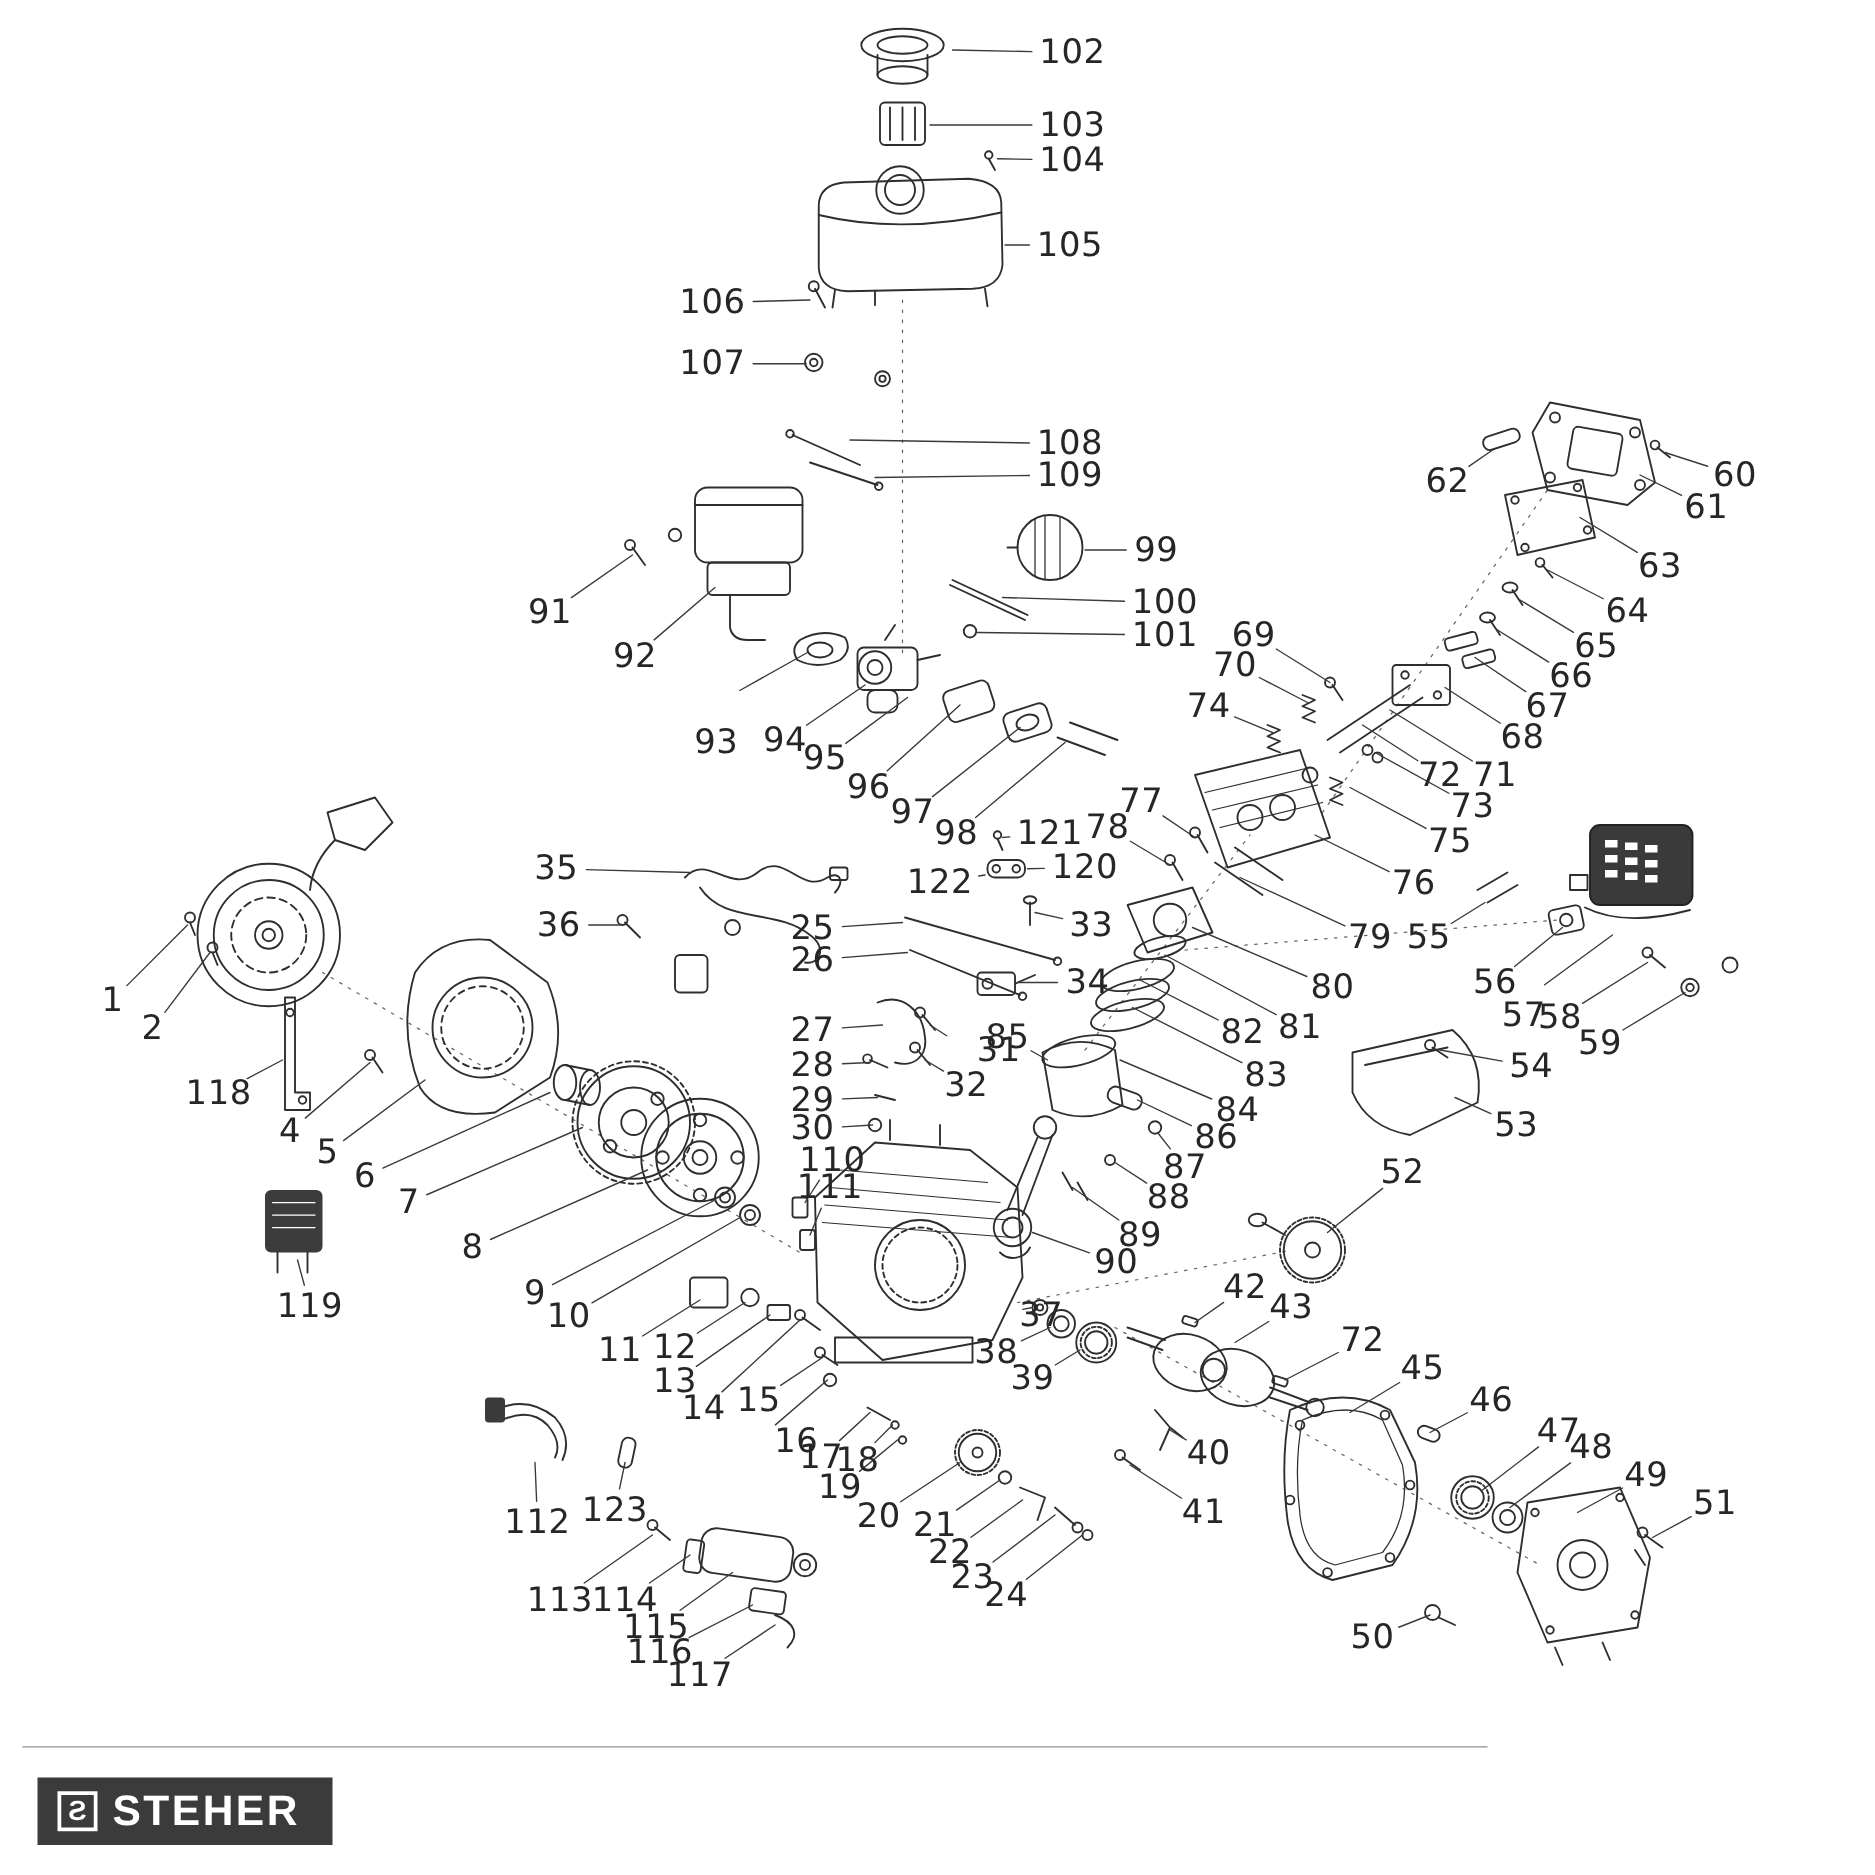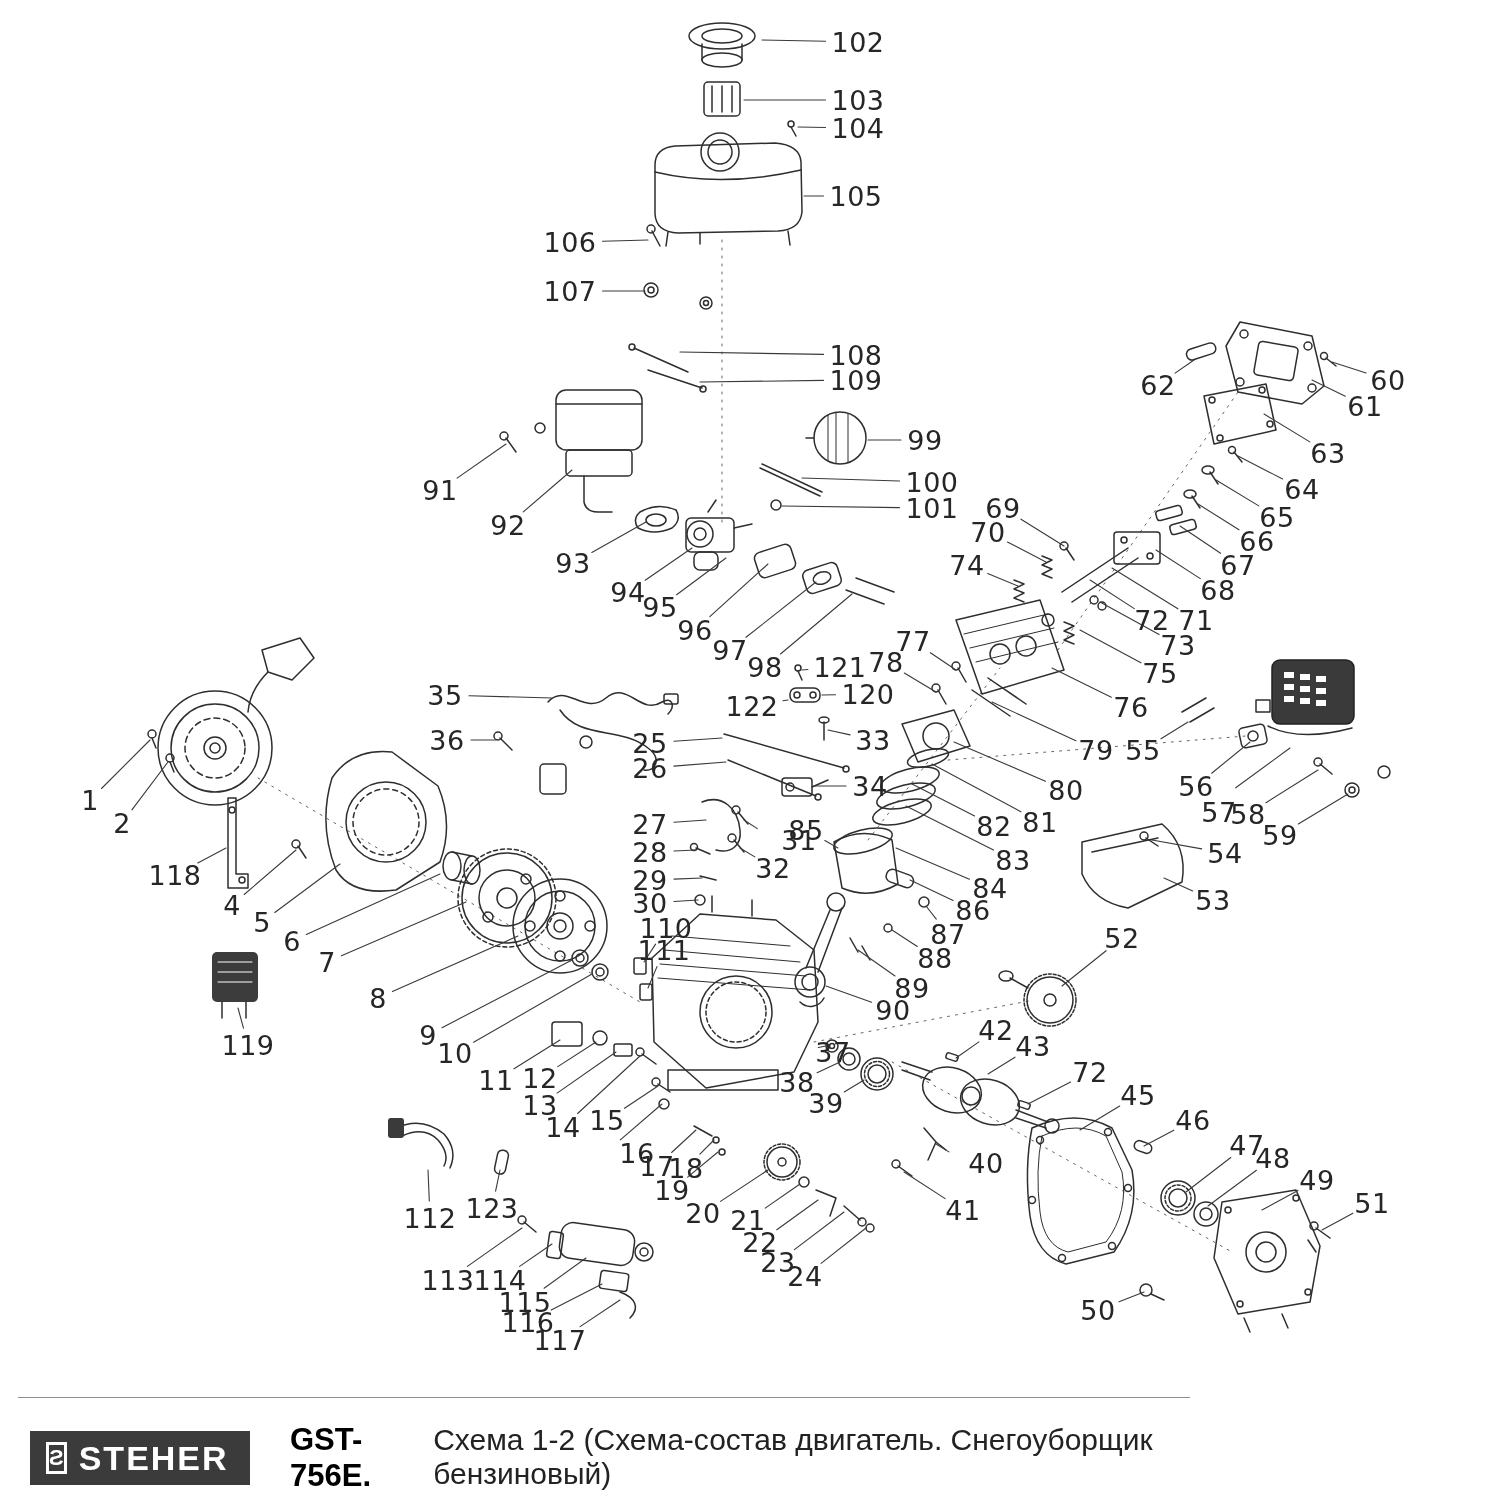--- a/index.html
+++ b/index.html
@@ -571,21 +571,21 @@
       <div class="callout" style="left: 1257px; top: 541px;">66</div>
       <div class="callout" style="left: 1238px; top: 565px;">67</div>
       <div class="callout" style="left: 1218px; top: 590px;">68</div>
       <div class="callout" style="left: 440px; top: 490px;">91</div>
       <div class="callout" style="left: 508px; top: 525px;">92</div>
       <div class="callout" style="left: 925px; top: 440px;">99</div>
       <div class="callout" style="left: 932px; top: 482px;">100</div>
       <div class="callout" style="left: 932px; top: 508px;">101</div>
       <div class="callout" style="left: 1003px; top: 508px;">69</div>
       <div class="callout" style="left: 988px; top: 532px;">70</div>
-      <div class="callout" style="left: 573px; top: 563px;">93</div>
+      <div class="callout" style="left: 573px; top: 594px;">93</div>
       <div class="callout" style="left: 967px; top: 565px;">74</div>
       <div class="callout" style="left: 628px; top: 592px;">94</div>
       <div class="callout" style="left: 660px; top: 607px;">95</div>
       <div class="callout" style="left: 695px; top: 630px;">96</div>
       <div class="callout" style="left: 730px; top: 650px;">97</div>
       <div class="callout" style="left: 765px; top: 667px;">98</div>
       <div class="callout" style="left: 1152px; top: 620px;">72</div>
       <div class="callout" style="left: 1196px; top: 620px;">71</div>
       <div class="callout" style="left: 1178px; top: 645px;">73</div>
       <div class="callout" style="left: 1160px; top: 673px;">75</div>
@@ -653,21 +653,21 @@
       <div class="callout" style="left: 607px; top: 1120px;">15</div>
       <div class="callout" style="left: 605px; top: 1153px; margin-left: 32px;">16</div>
       <div class="callout" style="left: 1193px; top: 1120px;">46</div>
       <div class="callout" style="left: 1247px; top: 1145px;">47</div>
       <div class="callout" style="left: 1273px; top: 1158px;">48</div>
       <div class="callout" style="left: 1317px; top: 1180px;">49</div>
       <div class="callout" style="left: 657px; top: 1166px;">17</div>
       <div class="callout" style="left: 686px; top: 1168px;">18</div>
       <div class="callout" style="left: 672px; top: 1190px;">19</div>
       <div class="callout" style="left: 703px; top: 1213px;">20</div>
-      <div class="callout" style="left: 967px; top: 1163px; margin-left: 19px;">40</div>
+      <div class="callout" style="left: 967px; top: 1163px;">40</div>
       <div class="callout" style="left: 748px; top: 1220px;">21</div>
       <div class="callout" style="left: 760px; top: 1242px;">22</div>
       <div class="callout" style="left: 778px; top: 1262px;">23</div>
       <div class="callout" style="left: 805px; top: 1276px;">24</div>
       <div class="callout" style="left: 963px; top: 1210px;">41</div>
       <div class="callout" style="left: 1372px; top: 1203px;">51</div>
       <div class="callout" style="left: 248px; top: 1045px;">119</div>
       <div class="callout" style="left: 430px; top: 1218px;">112</div>
       <div class="callout" style="left: 492px; top: 1208px;">123</div>
       <div class="callout" style="left: 448px; top: 1280px;">113</div>
@@ -678,20 +678,16 @@
       <div class="callout" style="left: 1098px; top: 1310px;">50</div>
     </div>
 
   <div id="footer">
     <div class="footer-rule"></div>
     <div class="footer-row">
       <div class="brand-logo" style="background: rgb(59, 59, 59);">
         <span class="brand-glyph">Ƨ</span>
         <span class="brand-text">STEHER</span>
       </div>
-      <div class="footer-title">
-        <span class="model">GST-756E.</span>
-        <span class="scheme">Схема 1-2 (Схема-состав двигатель. Снегоуборщик бензиновый)</span>
-      </div>
     </div>
   </div>
 
 </div>
 
 </body></html>

